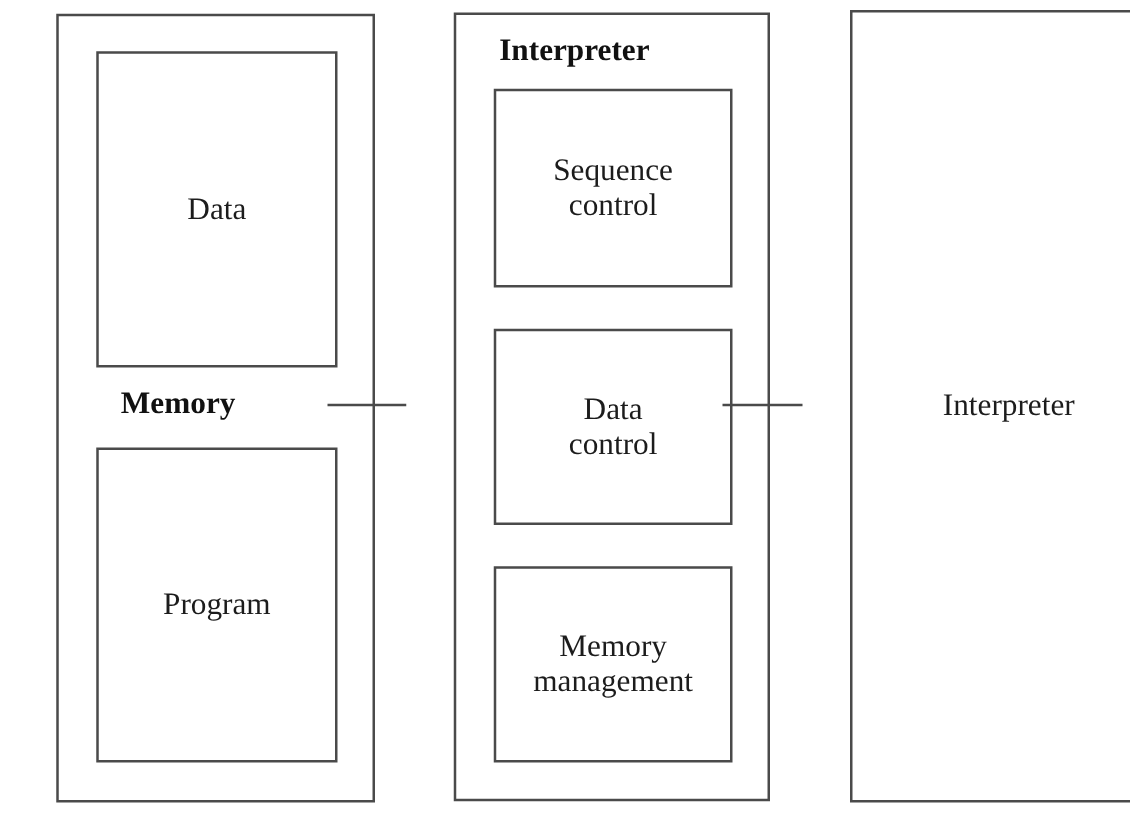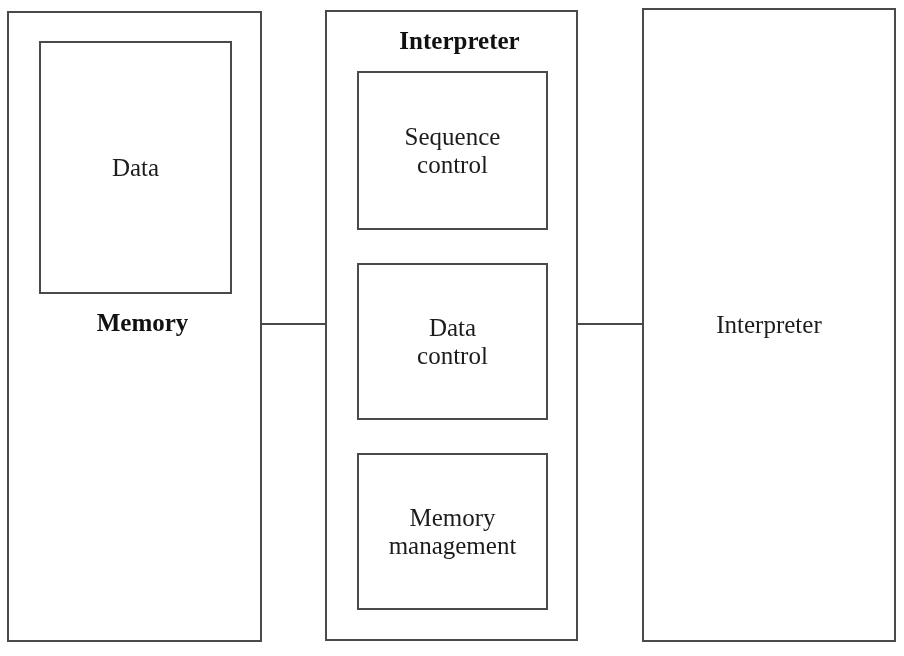--- a/index.html
+++ b/index.html
@@ -18,20 +18,21 @@
     width: 904px;
     height: 656px;
     background: #ffffff;
     overflow: hidden;
   }
   .box {
     position: absolute;
     box-sizing: border-box;
     border: 2px solid #4a4a4a;
     background: #ffffff;
+    margin-left: 38px;
   }
   .label {
     display: flex;
     align-items: center;
     justify-content: center;
     text-align: center;
     white-space: pre-line;
     font-size: 25px;
     line-height: 28px;
     color: #1c1c1c;
@@ -75,20 +76,23 @@
 </head>
 <body>
 
 <div class="canvas">
 
   <div class="box" id="memory-outer"></div>
   <div class="box label" id="data-box">
     <span>Data</span>
   </div>
   <div class="heading" id="memory-title">Memory</div>
+  <div class="box label" id="program-box">
+    <span>Program</span>
+  </div>
 
   <div class="connector" id="connector-left"></div>
 
   <div class="box" id="interpreter-outer"></div>
   <div class="heading" id="interpreter-title">Interpreter</div>
   <div class="box label" id="sequence-box">
     <span>Sequence
 control</span>
   </div>
   <div class="box label" id="data-control-box">

